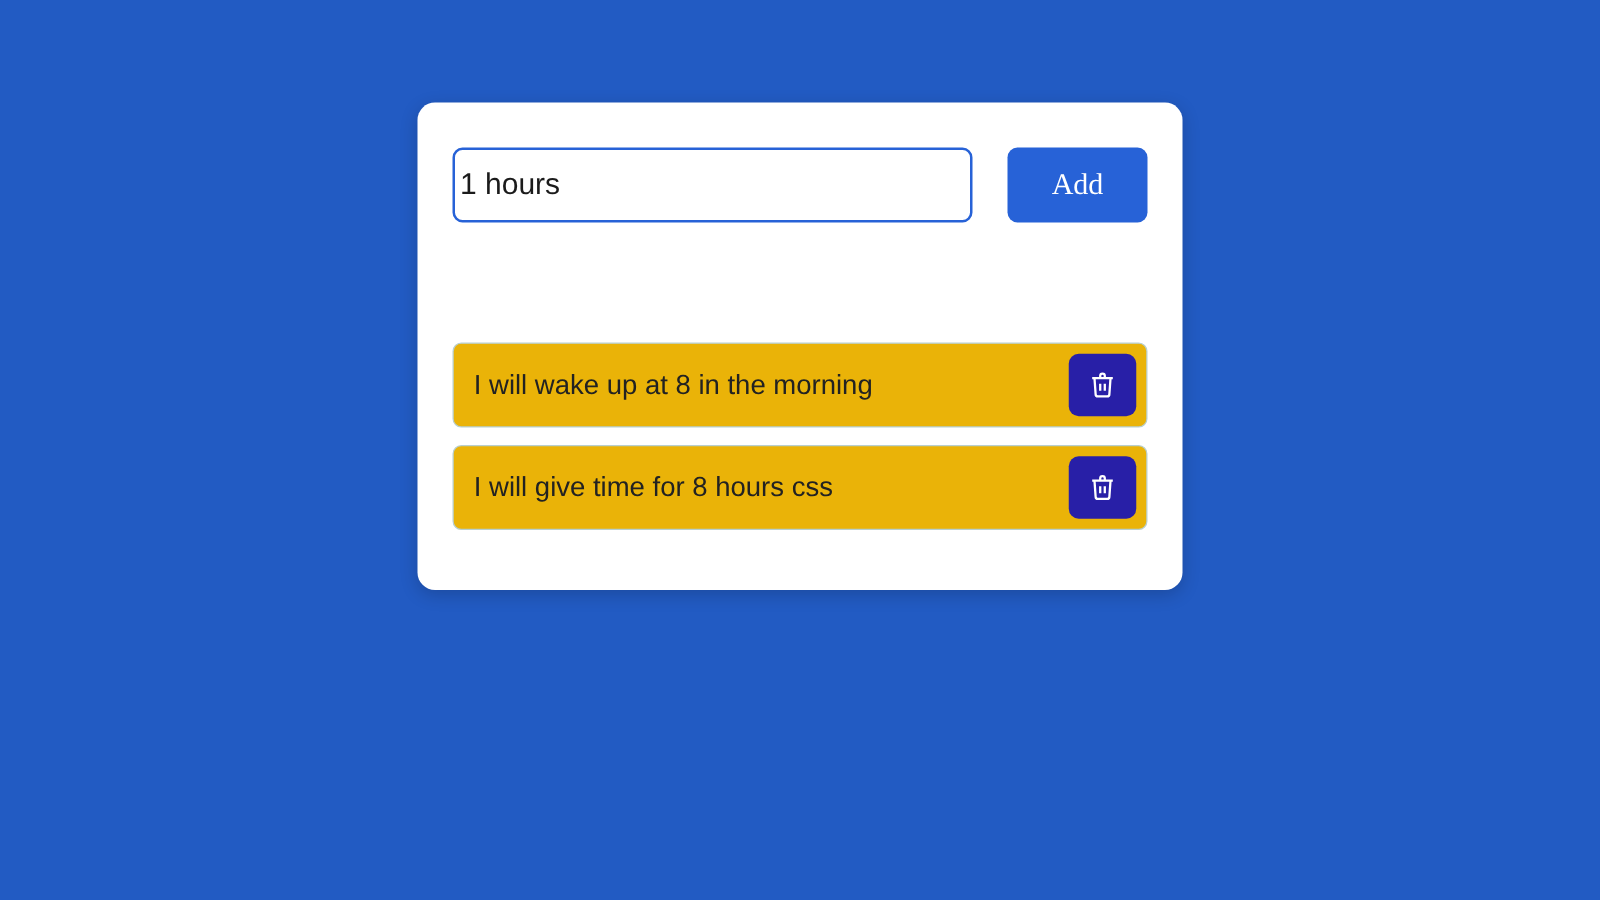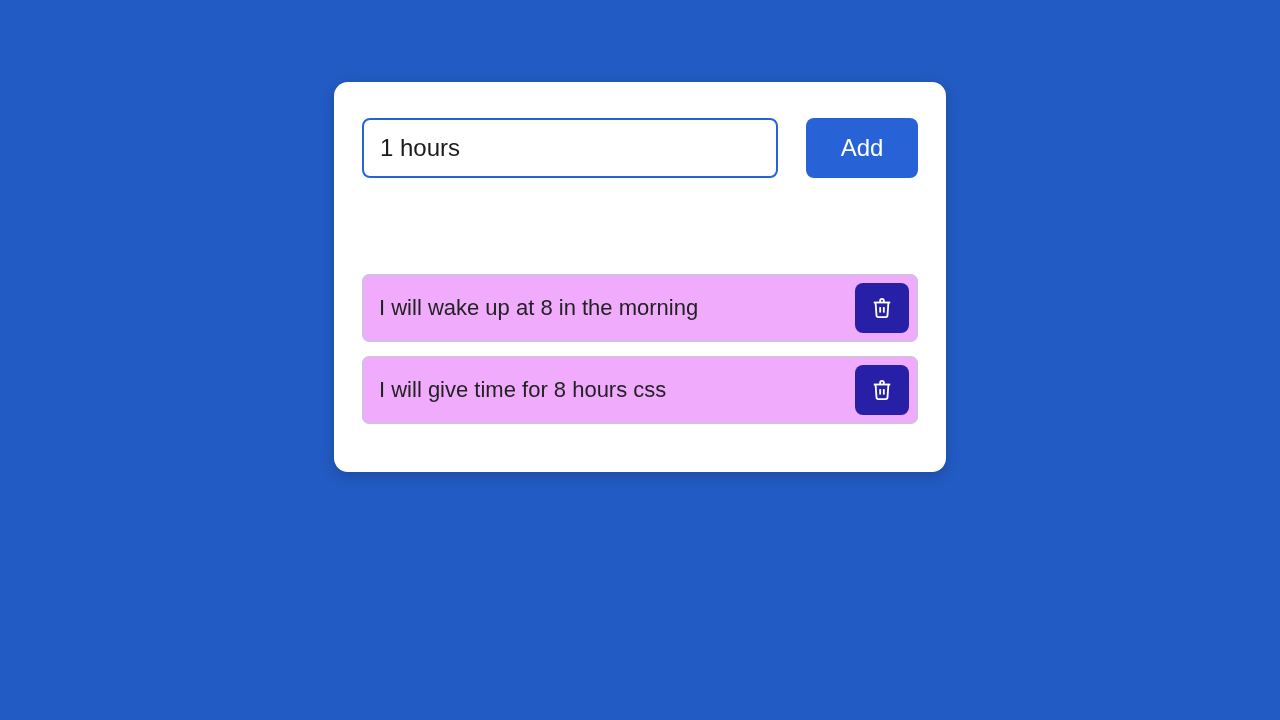--- a/index.html
+++ b/index.html
@@ -30,48 +30,48 @@
     margin-bottom: 96px;
   }
   .task-input {
     flex: 1;
     height: 60px;
     border: 2px solid #2762d7;
     border-radius: 8px;
     font-size: 24px;
     font-weight: 500;
     color: #1b1b1b;
-    padding: 0 16px;
+    padding: 0 4px;
     outline: none;
     background: #ffffff;
     font-family: inherit;
   }
   .task-input::placeholder { color: #1b1b1b; }
   .add-btn {
     width: 112px;
     height: 60px;
     background: #2762d7;
     color: #ffffff;
     border: none;
     border-radius: 8px;
     font-size: 24px;
     font-weight: 500;
     cursor: pointer;
-    font-family: Liberation Sans, sans-serif;
+    font-family: Liberation Serif, serif;
   }
   .todo-list {
     display: flex;
     flex-direction: column;
     gap: 14px;
   }
   .todo-item {
     display: flex;
     align-items: center;
     justify-content: space-between;
-    background: #f0abfc;
+    background: #eab308;
     border: 1px solid #b8cfcf;
     border-radius: 7px;
     padding: 8px 8px 8px 16px;
   }
   .todo-text {
     font-size: 22px;
     color: #222;
     font-weight: 400;
   }
   .delete-btn {

